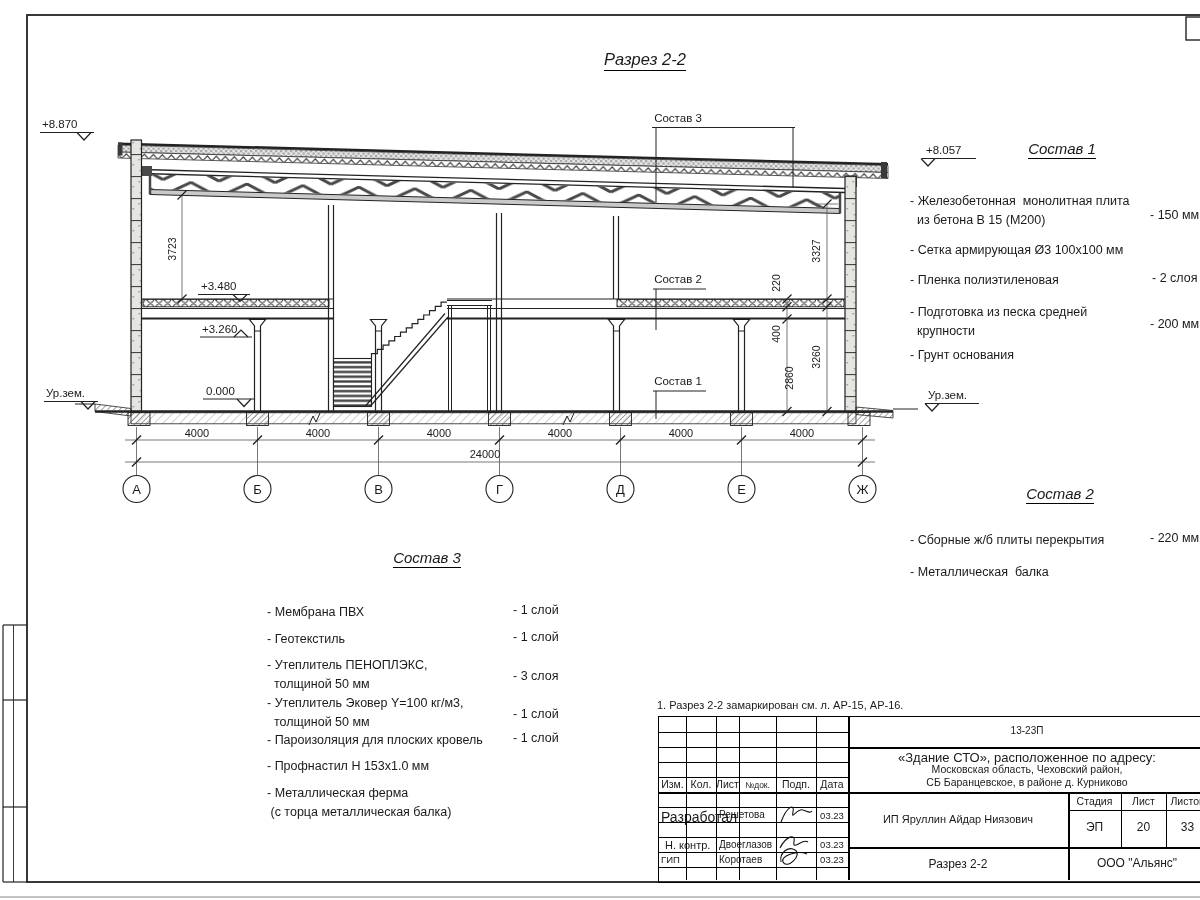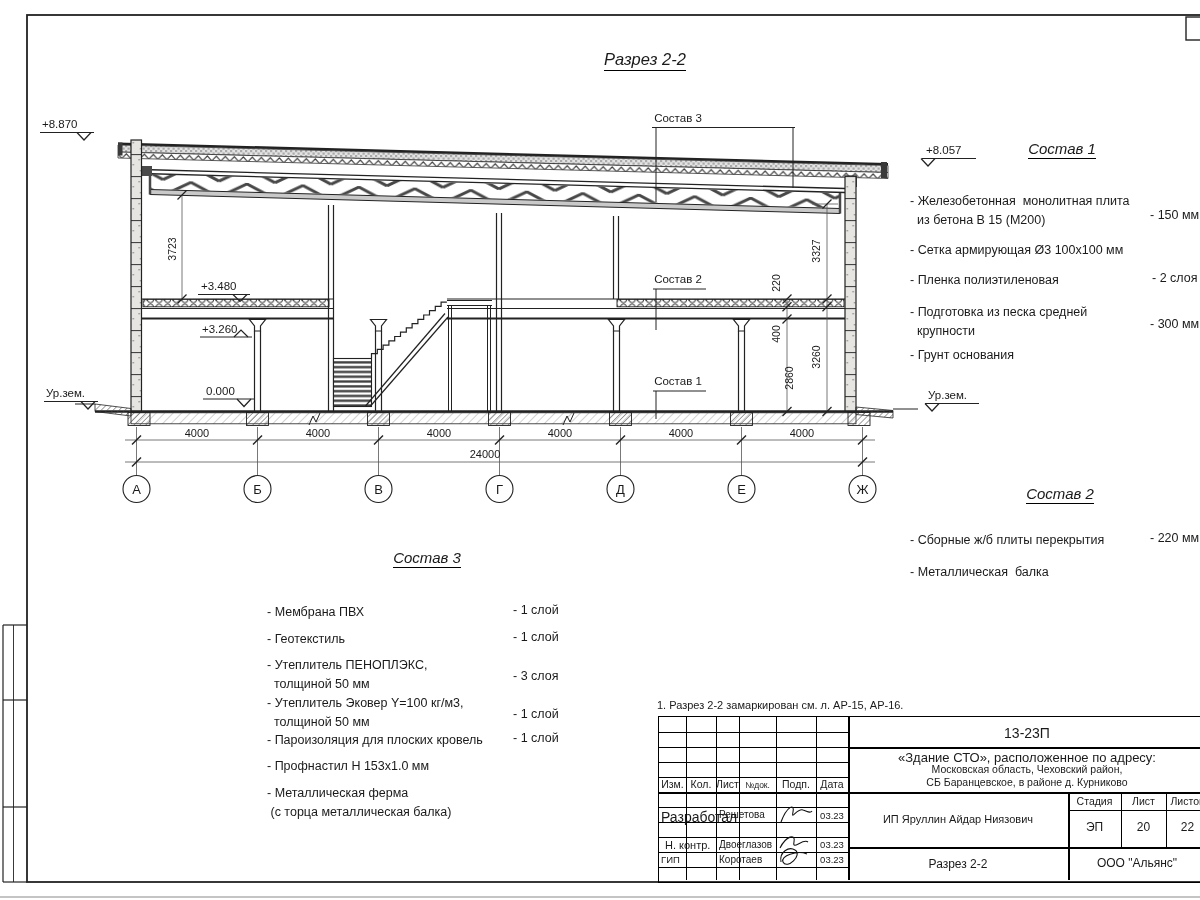--- a/index.html
+++ b/index.html
@@ -302,21 +302,21 @@
     <span class="hd">Состав 1</span>
   </div>
   <div class="abs li" style="left:910px;top:192px">- Железобетонная  монолитная плита
   из бетона В 15 (М200)</div>
   <div class="abs val" style="left:1150px;top:208px">- 150 мм</div>
   <div class="abs li" style="left:910px;top:241px">- Сетка армирующая Ø3 100х100 мм</div>
   <div class="abs li" style="left:910px;top:271px">- Пленка полиэтиленовая</div>
   <div class="abs val" style="left:1152px;top:271px">-  2 слоя</div>
   <div class="abs li" style="left:910px;top:303px">- Подготовка из песка средней
   крупности</div>
-  <div class="abs val" style="left:1150px;top:317px">- 300 мм</div>
+  <div class="abs val" style="left:1150px;top:317px">- 200 мм</div>
   <div class="abs li" style="left:910px;top:346px">- Грунт основания</div>
 </div>
 
 <div>
   <div class="abs title-wrap" style="left:960px;top:485px;width:200px">
     <span class="hd">Состав 2</span>
   </div>
   <div class="abs li" style="left:910px;top:531px">- Сборные ж/б плиты перекрытия</div>
   <div class="abs val" style="left:1150px;top:531px">- 220 мм</div>
   <div class="abs li" style="left:910px;top:563px">- Металлическая  балка</div>
@@ -388,26 +388,26 @@
   <div class="tb-txt ctr" style="left:173px;top:122px;font-size:9.5px">03.23</div>
   <div class="tb-txt" style="left:2px;top:137px;font-size:9.5px">ГИП</div>
   <div class="tb-txt" style="left:60px;top:137px;font-size:10px">Коротаев</div>
   <div class="tb-txt ctr" style="left:173px;top:137px;font-size:9.5px">03.23</div>
 
   <svg class="abs" style="left:118px;top:85px" width="39" height="72" viewBox="0 0 39 72">
     <path d="M4,20 C10,4 18,1 16,10 C14,19 20,6 26,8 C30,9 33,12 35,9" fill="none" stroke="#111" stroke-width="1.1"></path>
     <path d="M3,46 C9,34 19,31 17,40 C15,49 26,36 31,40 M4,60 C2,50 12,44 18,48 C26,53 10,68 6,60 C3,54 20,48 30,52" fill="none" stroke="#111" stroke-width="1.1"></path>
   </svg>
 
-  <div class="tb-txt ctr" style="left:368px;top:8px;font-size:14px">13-23П</div>
+  <div class="tb-txt ctr" style="left:368px;top:8px;font-size:10px">13-23П</div>
   <div class="tb-txt ctr" style="left:368px;top:33px;font-size:13px">«Здание СТО», расположенное по адресу:</div>
   <div class="tb-txt ctr" style="left:368px;top:46px;font-size:10.5px">Московская область, Чеховский район,</div>
   <div class="tb-txt ctr" style="left:368px;top:59px;font-size:10.5px">СБ Баранцевское, в районе д. Курниково</div>
   <div class="tb-txt ctr" style="left:299px;top:96px;font-size:11px">ИП Яруллин Айдар Ниязович</div>
   <div class="tb-txt ctr" style="left:435.5px;top:78px">Стадия</div>
   <div class="tb-txt ctr" style="left:484.5px;top:78px">Лист</div>
   <div class="tb-txt ctr" style="left:528.5px;top:78px">Листов</div>
   <div class="tb-txt ctr" style="left:435.5px;top:103px;font-size:12px">ЭП</div>
   <div class="tb-txt ctr" style="left:484.5px;top:103px;font-size:12px">20</div>
-  <div class="tb-txt ctr" style="left:528.5px;top:103px;font-size:12px">22</div>
+  <div class="tb-txt ctr" style="left:528.5px;top:103px;font-size:12px">33</div>
   <div class="tb-txt ctr" style="left:299px;top:140px;font-size:12px">Разрез 2-2</div>
   <div class="tb-txt ctr" style="left:478px;top:139px;font-size:12px">ООО "Альянс"</div>
 </div>
 
 </body></html>

